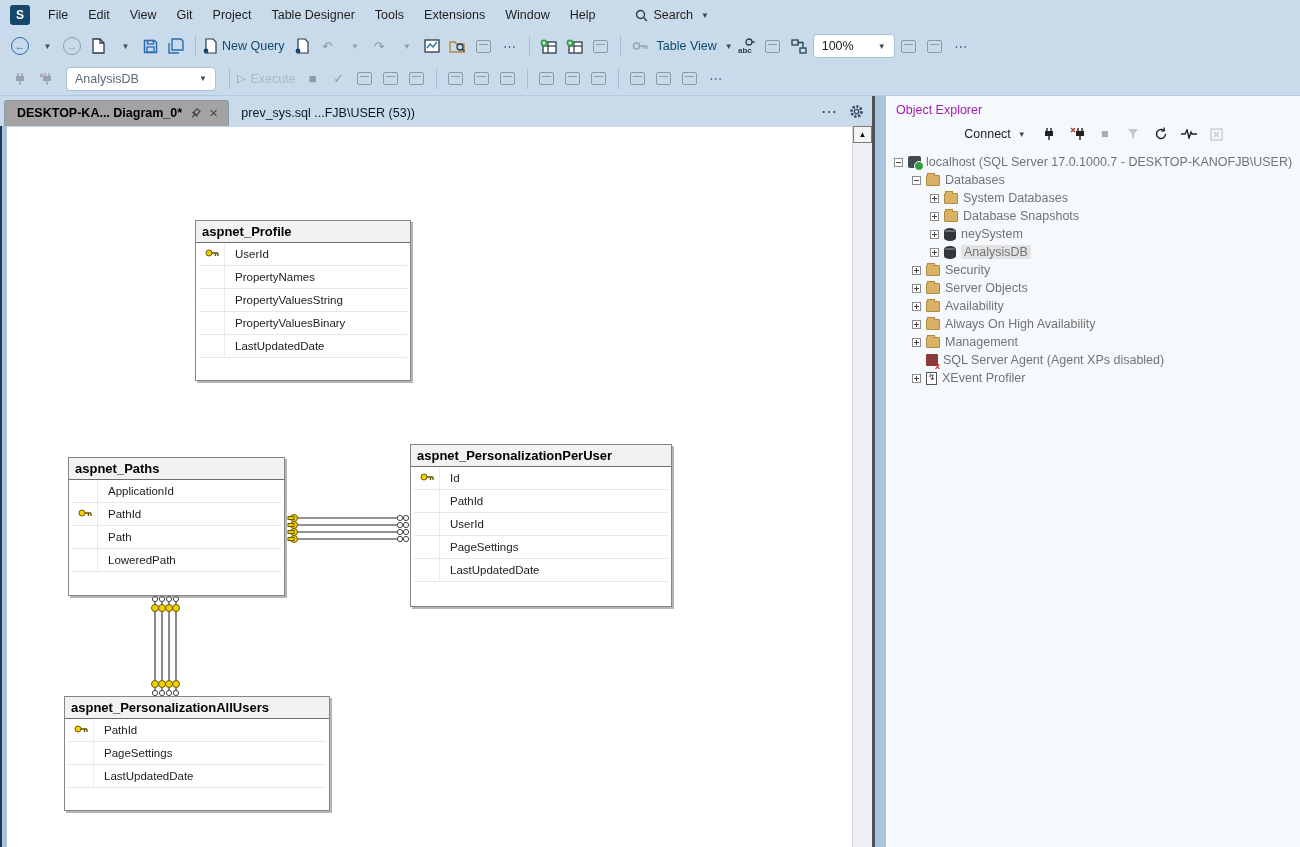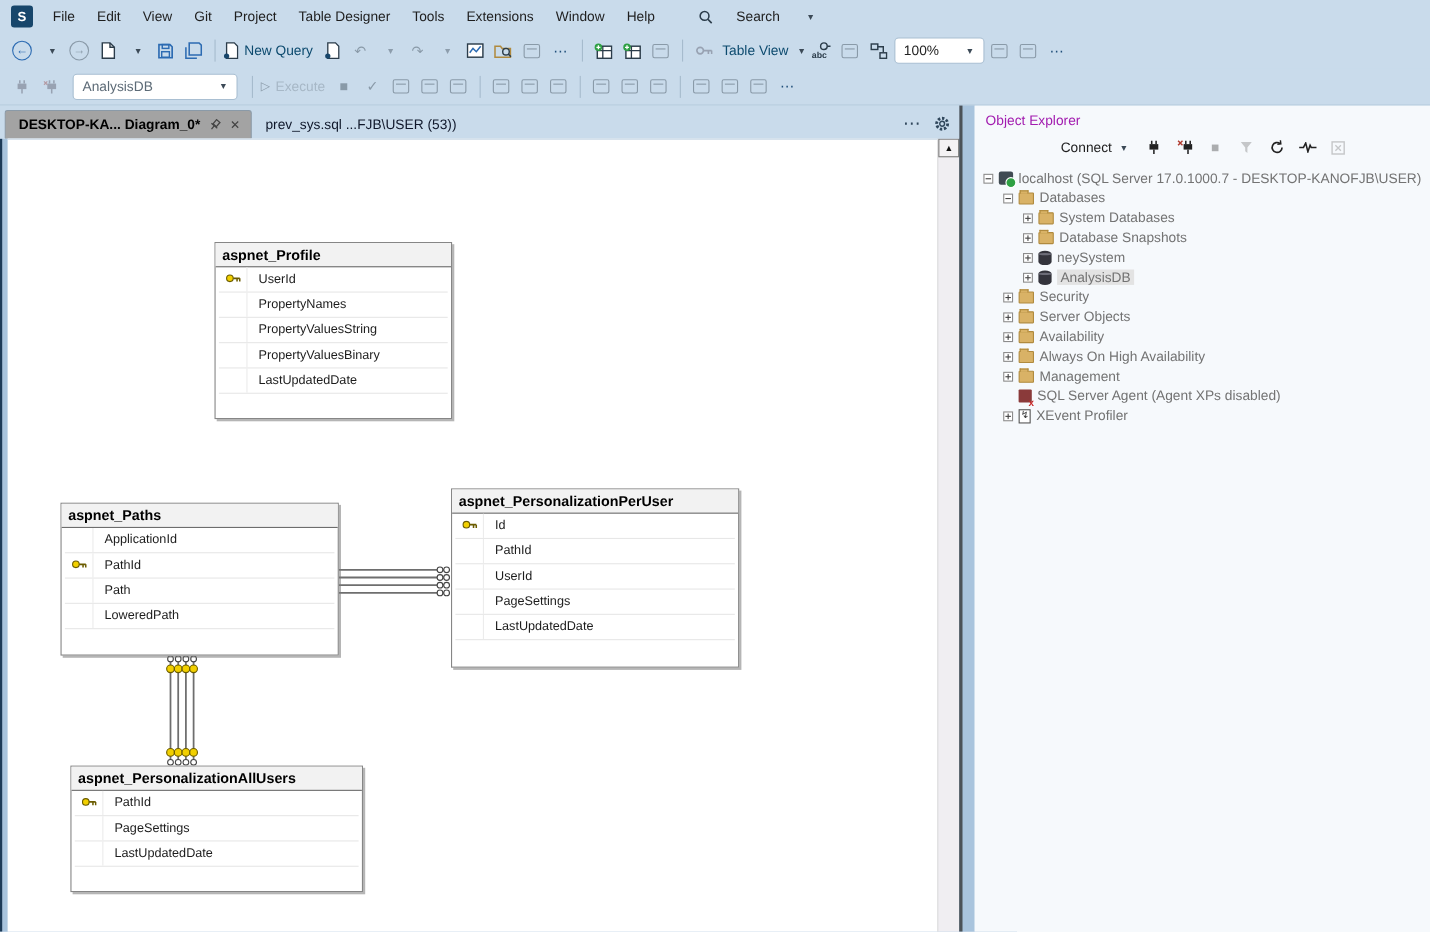--- a/index.html
+++ b/index.html
@@ -4,21 +4,21 @@
 <style>
   * { margin:0; padding:0; box-sizing:border-box; }
   html,body { width:1300px; height:847px; overflow:hidden;
     font-family:"Liberation Sans", sans-serif; background:#c9dbeb; color:#1e1e1e; }
 
   
   .menubar { height:30px; display:flex; align-items:center; padding:0 6px; background:#c9dbeb; }
   .logo { width:20px; height:20px; margin:0 8px 0 4px; background:#17466b; border-radius:3px;
     color:#fff; font-weight:bold; font-size:12px; display:flex; align-items:center; justify-content:center; }
   .menu-item { padding:4px 10px; font-size:12.5px; border-radius:3px; cursor:default; }
-  .menu-search { display:flex; align-items:center; gap:21px; margin-left:22px; padding:4px 8px; font-size:12.5px; }
+  .menu-search { display:flex; align-items:center; gap:5px; margin-left:22px; padding:4px 8px; font-size:12.5px; }
   .chev { font-size:8px; color:#3c4a57; margin-left:3px; }
 
   .toolbar { height:32px; display:flex; align-items:center; padding:0 8px; gap:2px; background:#c9dbeb; }
   .toolbar2 { height:34px; border-bottom:1px solid #b3c9dc; }
   .tbtn { min-width:24px; height:24px; display:flex; align-items:center; justify-content:center;
     border-radius:3px; font-size:13px; color:#1f4e79; gap:2px; }
   .tbtn.gray { opacity:.42; color:#33414d; }
   .tsep { width:1px; height:20px; background:#a6bbcd; margin:0 5px; }
   .tlabel { font-size:12.5px; color:#0c4a6e; padding:0 3px; }
   .tlabel.gray { color:#5d6b77; opacity:.75; }
@@ -447,21 +447,21 @@
                 <span class="keycell"></span>
                 <span class="colname">PropertyValuesBinary</span>
               </div>
             <div class="dt-row">
                 <span class="keycell"></span>
                 <span class="colname">LastUpdatedDate</span>
               </div>
           </div>
         </div>
 
-        <div class="dtable" style="left:48px; top:330px; width:253px; height:139px">
+        <div class="dtable" style="left:61px; top:330px; width:217px; height:139px">
           <div class="dt-header">aspnet_Paths</div>
           <div class="dt-rows">
             <div class="dt-row">
                 <span class="keycell"></span>
                 <span class="colname">ApplicationId</span>
               </div>
             <div class="dt-row">
               <span class="keycell">
                   <svg width="14" height="10" viewBox="0 0 14 10">
                     <circle cx="4" cy="4" r="3" fill="#f2d000" stroke="#6b5c00"></circle>

